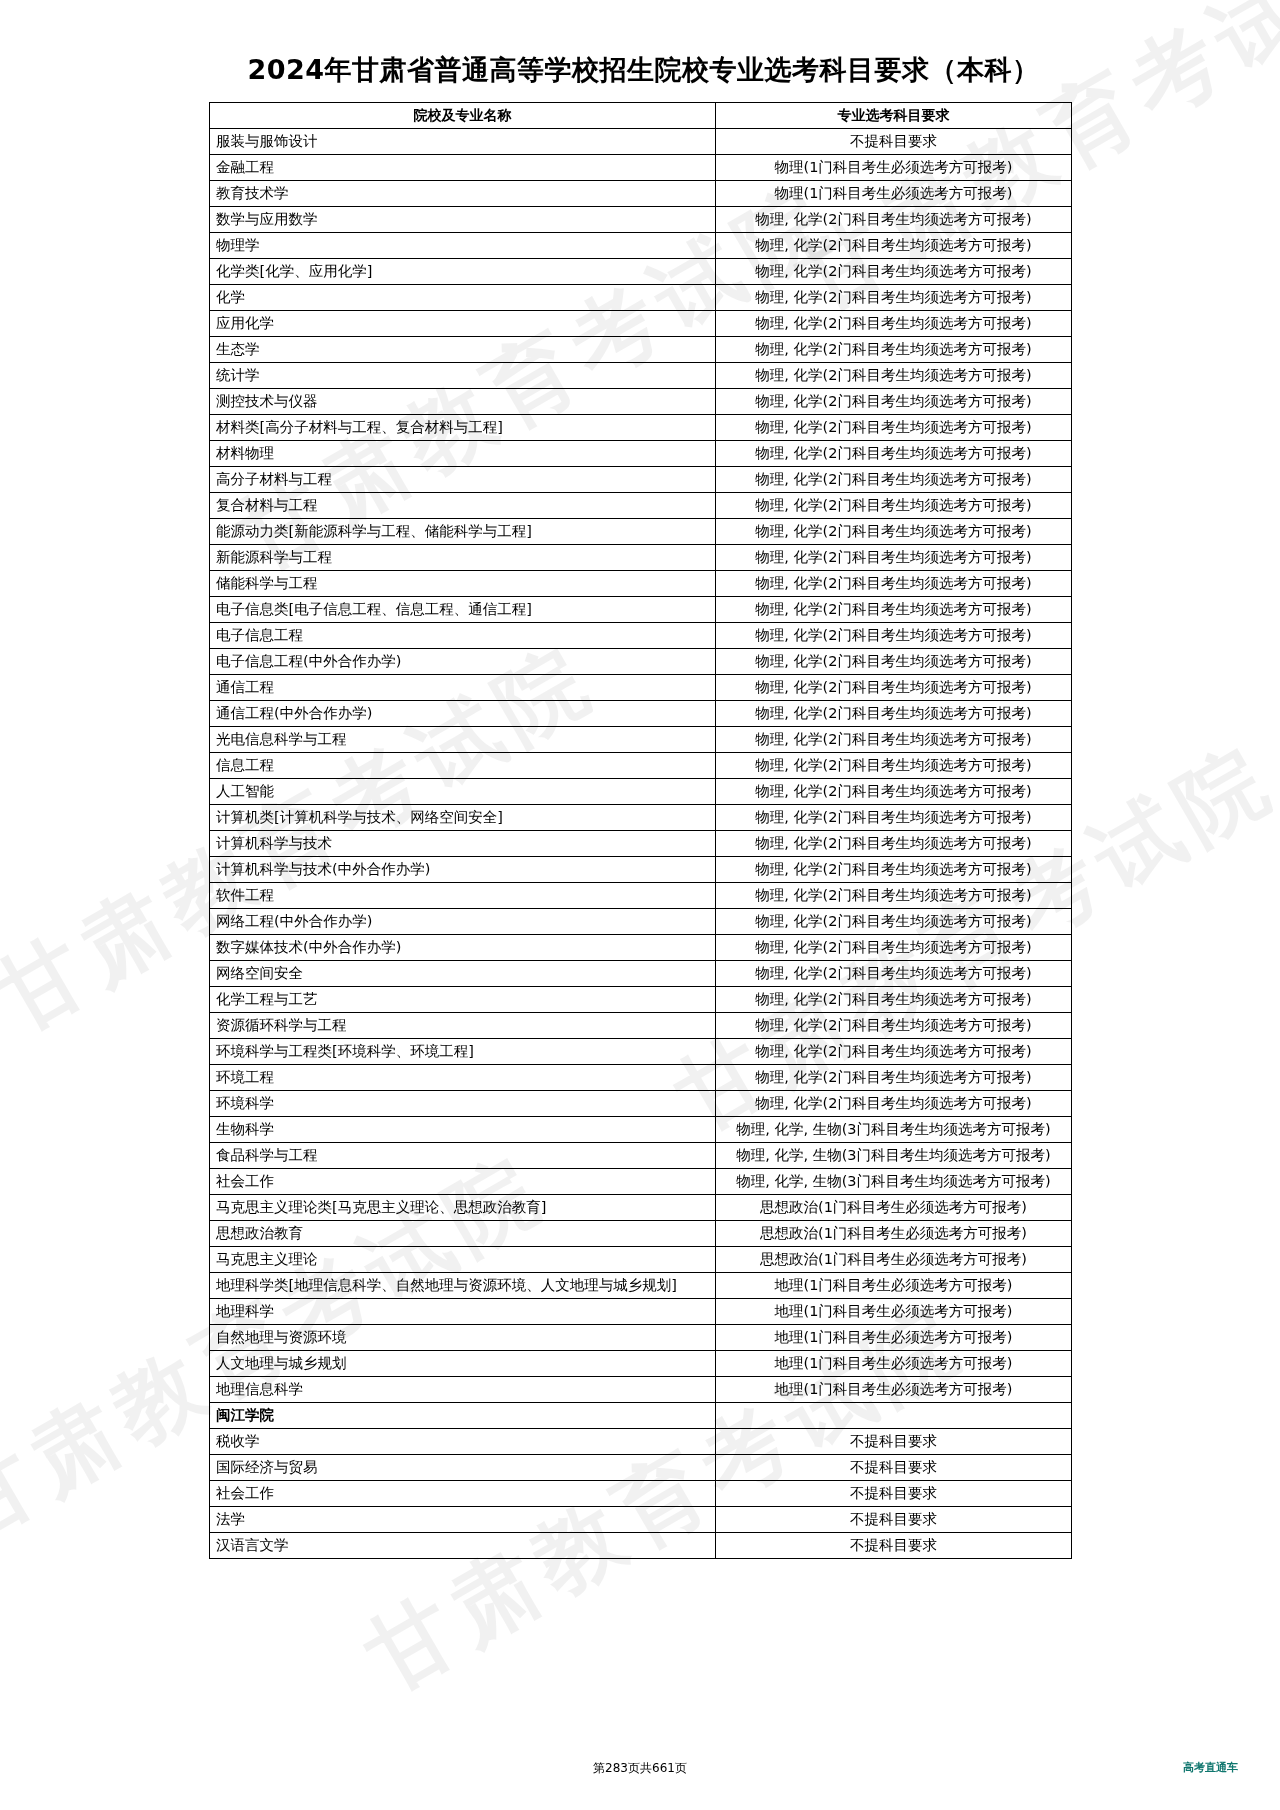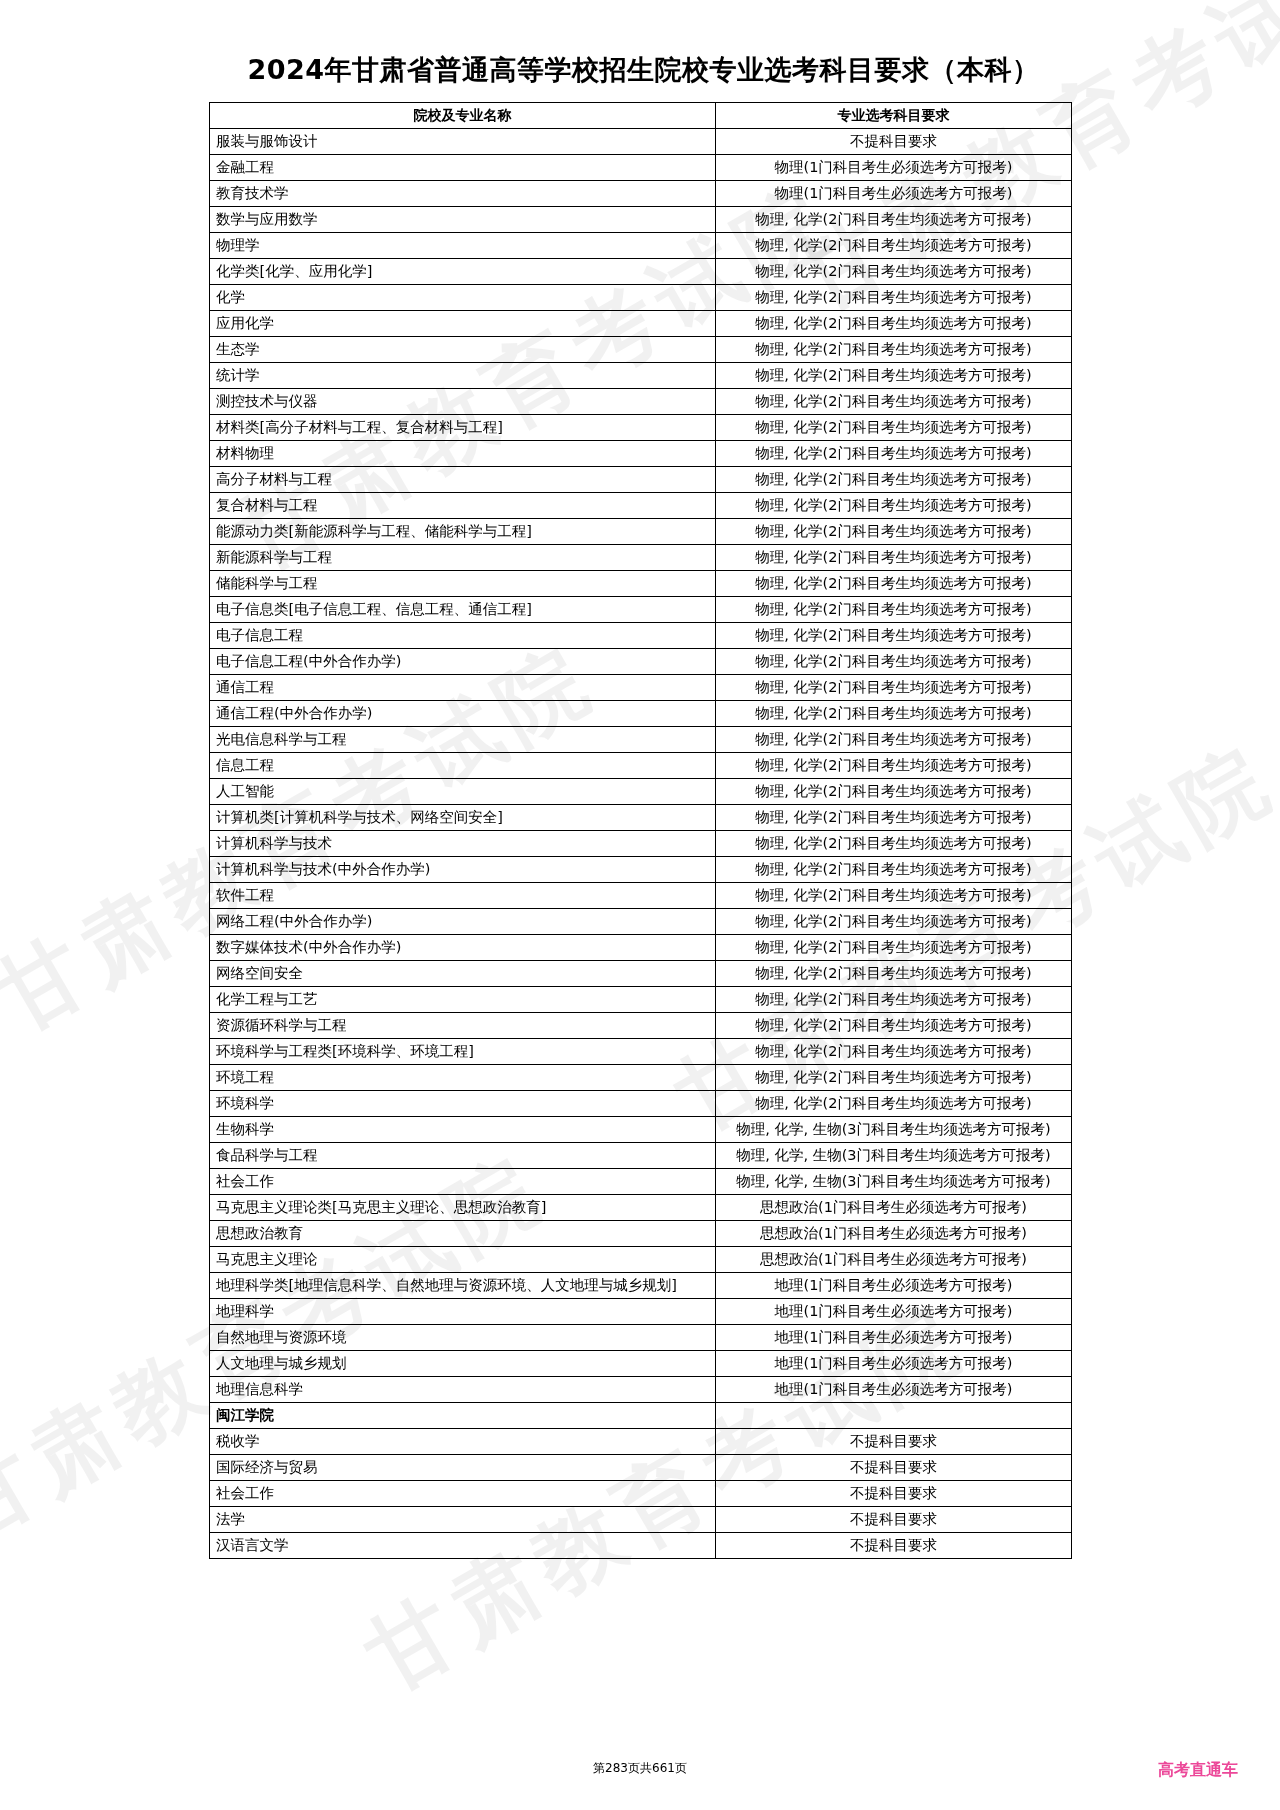--- a/index.html
+++ b/index.html
@@ -111,24 +111,24 @@
     left: 0;
     width: 100%;
     text-align: center;
     font-size: 12px;
     font-family: "DejaVu Sans", sans-serif;
   }
   .brand {
     position: absolute;
     right: 42px;
     top: 0;
-    font-size: 16px;
-    font-weight: bold;
-    font-family: "DejaVu Sans", sans-serif;
-    color: #ec4899;
+    font-size: 11px;
+    font-weight: bold;
+    font-family: "DejaVu Sans", sans-serif;
+    color: #0f766e;
   }
 </style>
 </head>
 <body>
 
 <div class="page">
 
   <div class="wm wm1">甘肃教育考试院</div>
   <div class="wm wm2">甘肃教育考试院</div>
   <div class="wm wm3">甘肃教育考试院</div>

